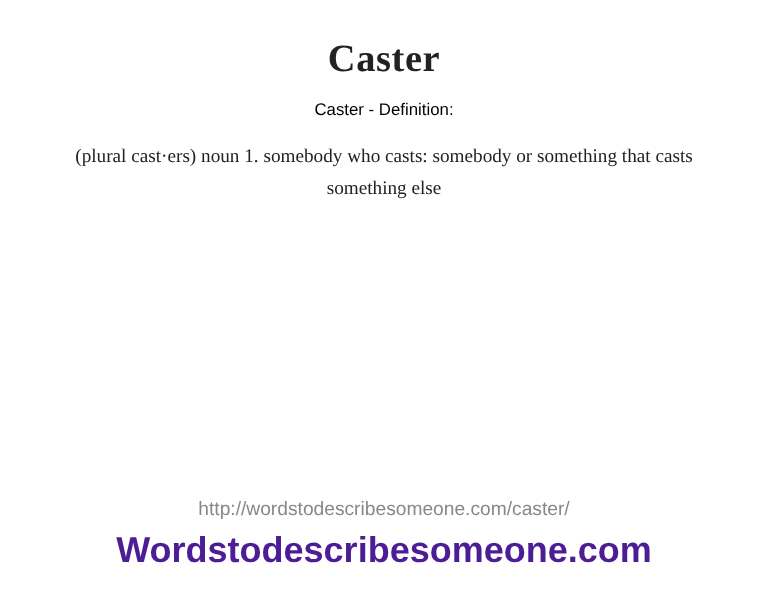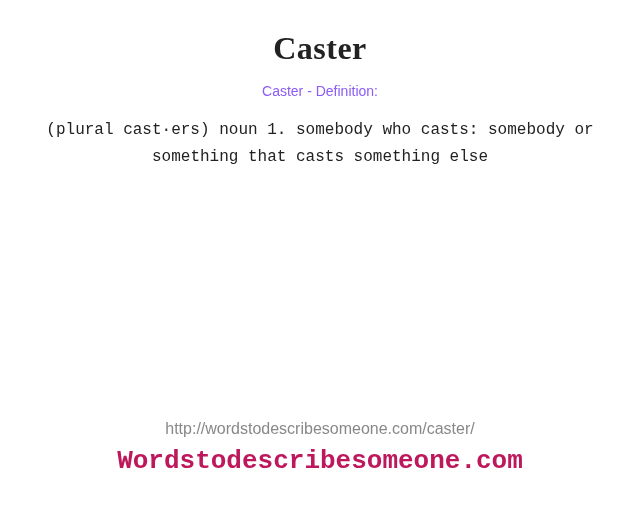--- a/index.html
+++ b/index.html
@@ -31,55 +31,55 @@
     .main-title {
       font-size: 32px;
       font-weight: bold;
       color: #222222;
       margin-bottom: 16px;
       letter-spacing: 0.5px;
     }
 
     .subtitle {
       font-size: 14px;
-      color: #8b5cf6;
+      color: #000000;
       font-family: Arial, sans-serif;
       margin-bottom: 18px;
     }
 
     .definition-block {
       width: 100%;
       max-width: 560px;
       text-align: center;
       font-size: 16px;
       color: #222222;
       line-height: 1.7;
-      font-family: Liberation Mono, monospace;
+      font-family: Liberation Serif, serif;
     }
 
     .definition-block .word-entry {
       font-weight: normal;
     }
 
     .spacer {
       flex: 1;
     }
 
     .footer-url {
       font-size: 16px;
       color: #888888;
       font-family: Arial, sans-serif;
       margin-bottom: 8px;
     }
 
     .footer-brand {
-      font-size: 26px;
+      font-size: 30px;
       font-weight: bold;
-      color: #be185d;
-      font-family: Liberation Mono, monospace;
+      color: #4c1d95;
+      font-family: Liberation Sans, sans-serif;
       margin-bottom: 10px;
     }
   </style>
 </head>
 <body>
 
 <div class="page-wrapper">
 
   <h1 class="main-title">Caster</h1>
 

